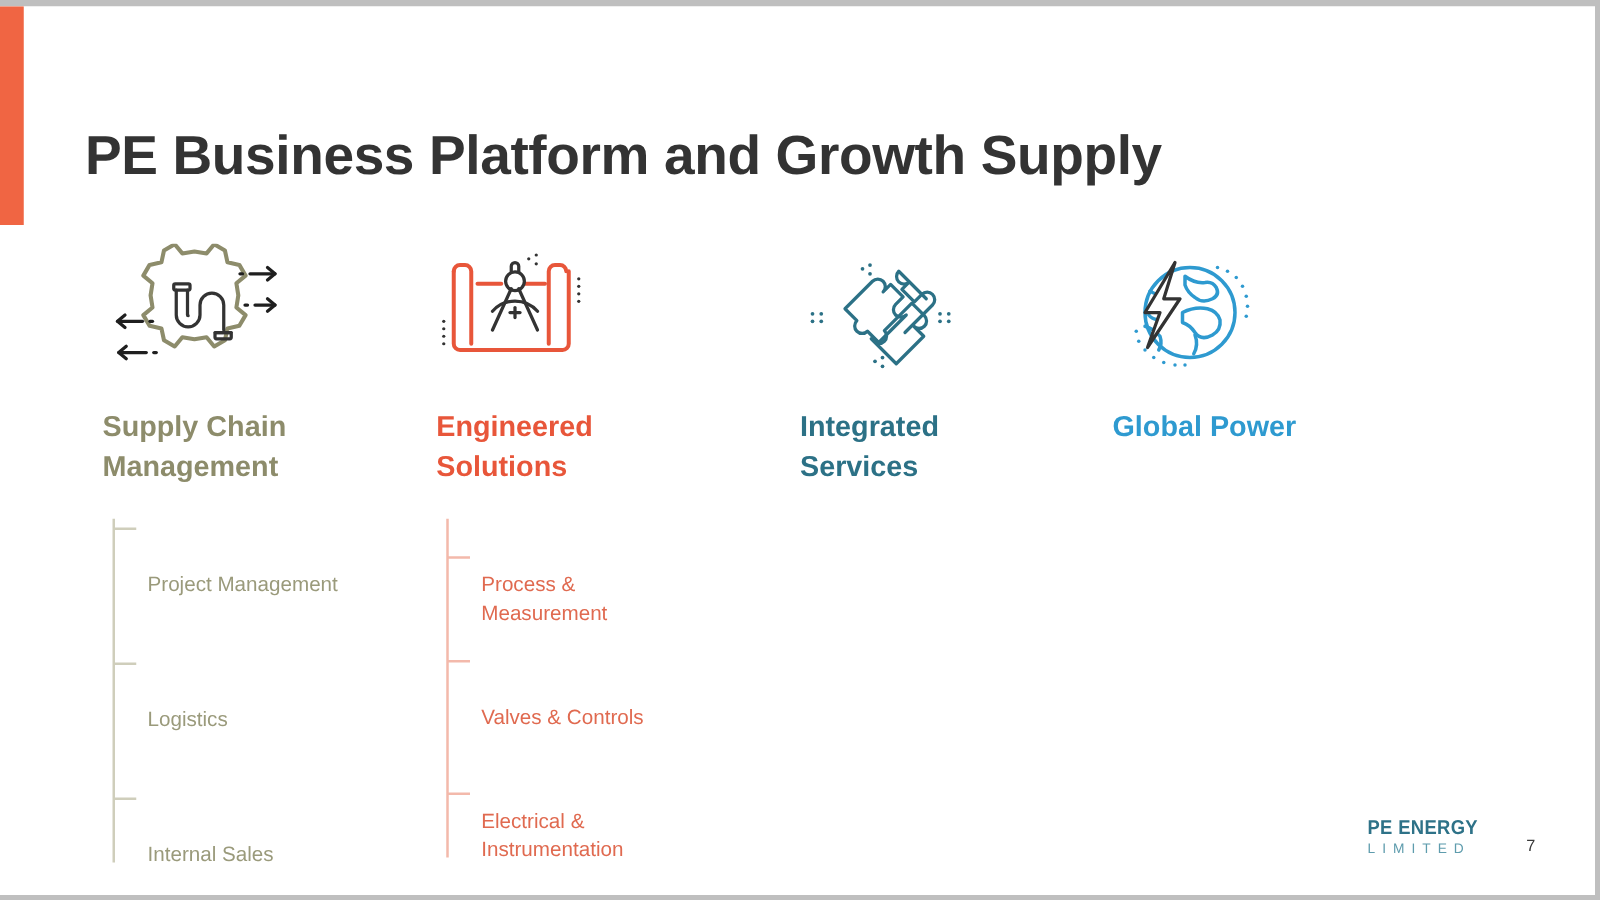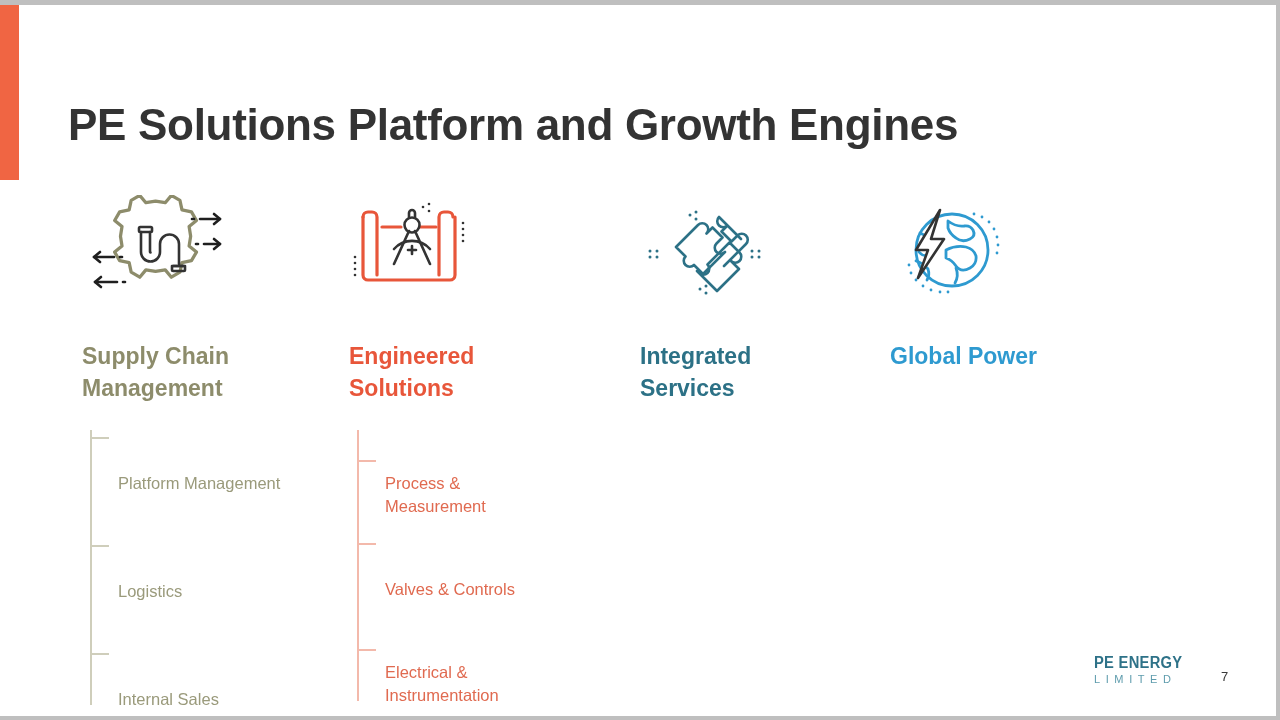--- a/index.html
+++ b/index.html
@@ -53,21 +53,21 @@
   #col-3 { left: 890px; width: 250px; }
 
   .icon-wrap {
     height: 110px;
     width: 120px;
     display: block;
     position: relative;
   }
 
   .col-title {
-    margin-top: 35px;
+    margin-top: 20px;
     font-size: 23px;
     font-weight: bold;
     line-height: 32px;
     white-space: pre-line;
   }
 
   
   .bullet-list {
     position: relative;
     margin-top: 22px;
@@ -134,21 +134,21 @@
     color: #3a3a3a;
   }
 </style>
 </head>
 <body>
 
 <div id="slide">
 
   <div id="accent-bar"></div>
 
-  <h1 id="page-title">PE Solutions Platform and Growth Engines</h1>
+  <h1 id="page-title">PE Business Platform and Growth Supply</h1>
 
   <div class="column" id="col-0">
     <div class="icon-wrap">
       <svg width="150" height="105" viewBox="0 0 150 105">
 
         <g fill="none" stroke="#8D8C6B" stroke-width="3.2" stroke-linejoin="round">
           <path d="M78 10 l9.5 1.5 6-7.2 8.4 4.9 2 9.3 9.3 2 4.9 8.4 -7.2 6 1.5 9.5 -1.5 9.5 7.2 6 -4.9 8.4 -9.3 2 -2 9.3 -8.4 4.9 -6-7.2 -9.5 1.5 -9.5-1.5 -6 7.2 -8.4-4.9 -2-9.3 -9.3-2 -4.9-8.4 7.2-6 -1.5-9.5 1.5-9.5 -7.2-6 4.9-8.4 9.3-2 2-9.3 8.4-4.9 6 7.2z" transform="translate(-6,-4) scale(1.02)"></path>
         </g>
 
         <g fill="none" stroke="#333333" stroke-width="2.6" stroke-linecap="round" stroke-linejoin="round">
@@ -174,21 +174,21 @@
           <path d="M41 87 h4" stroke-dasharray="2 3"></path>
         </g>
       </svg>
     </div>
     <div class="col-title" style="color:#8D8C6B">Supply Chain
 Management</div>
     <div class="bullet-list" id="list-0">
       <div class="bracket-line" style="background:#CFCEBB"></div>
       <div class="bullet-item" style="color:#9A9A7B">
         <span class="tick" style="background:#CFCEBB"></span>
-        <span>Platform Management</span>
+        <span>Project Management</span>
       </div>
       <div class="bullet-item" style="color:#9A9A7B">
         <span class="tick" style="background:#CFCEBB"></span>
         <span>Logistics</span>
       </div>
       <div class="bullet-item" style="color:#9A9A7B">
         <span class="tick" style="background:#CFCEBB"></span>
         <span>Internal Sales</span>
       </div>
     </div>

